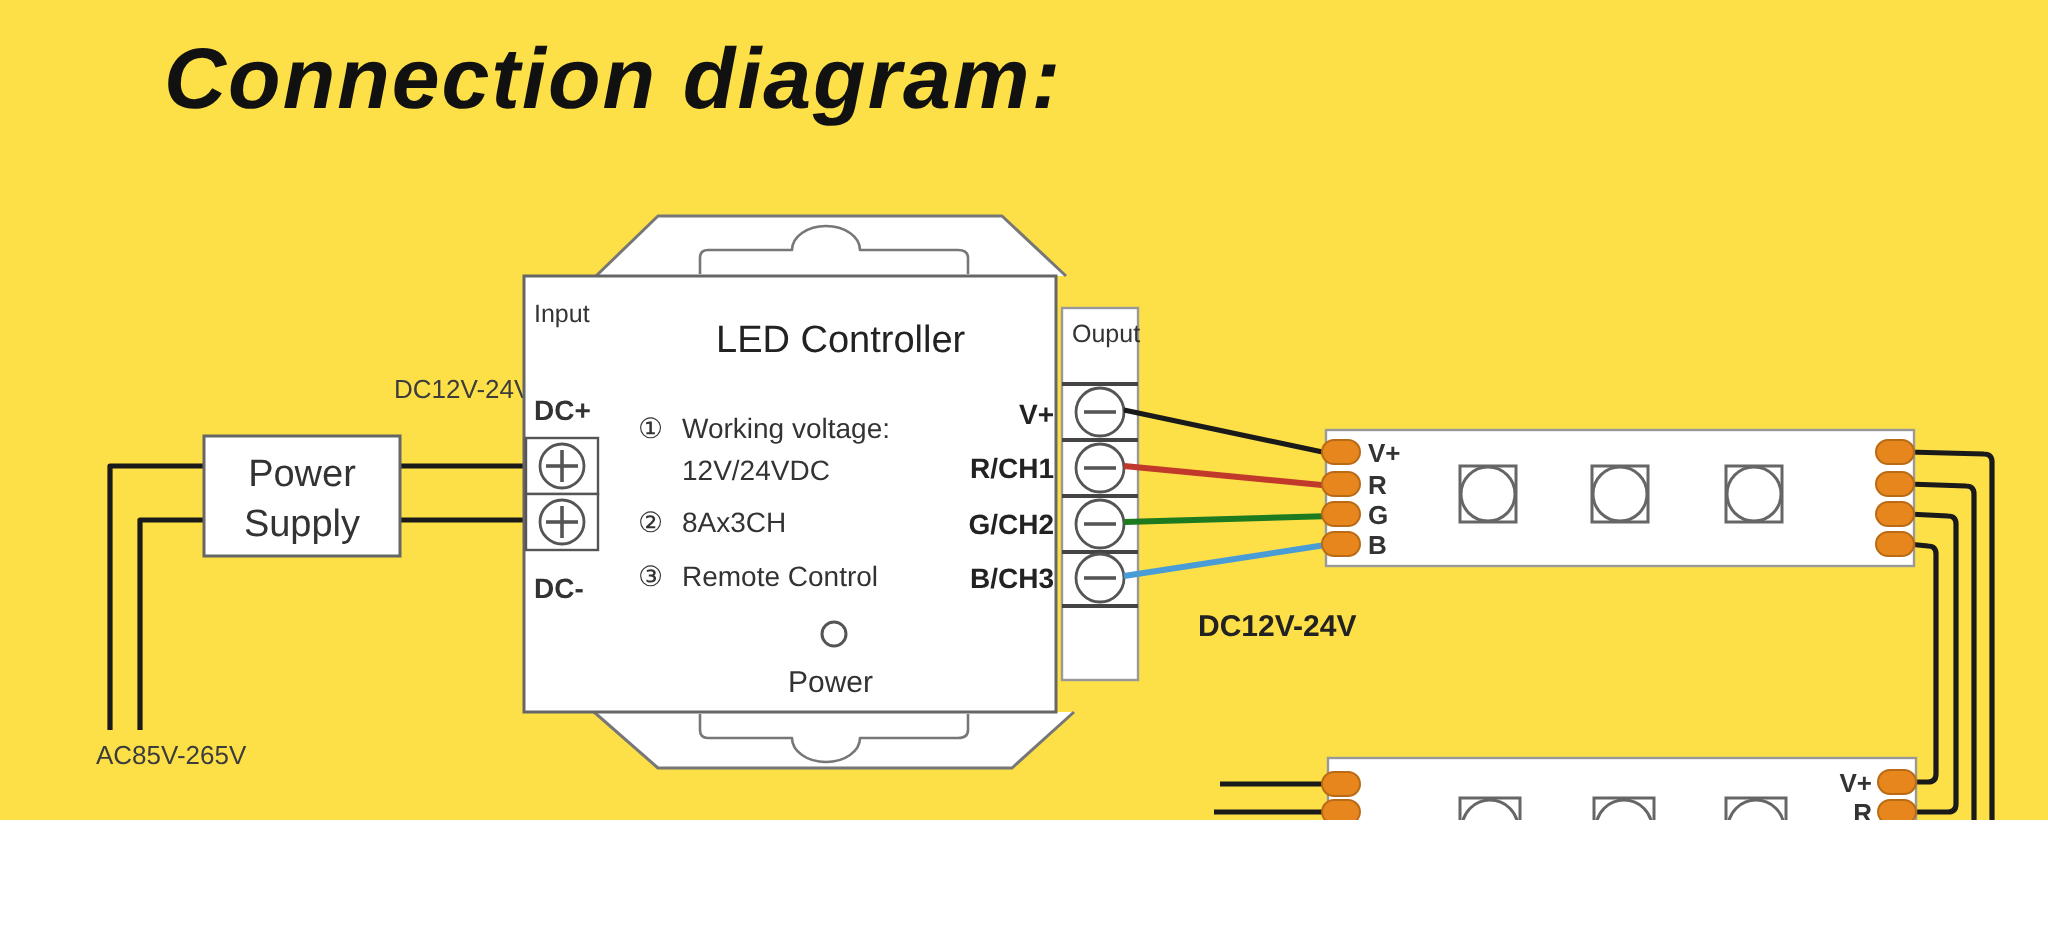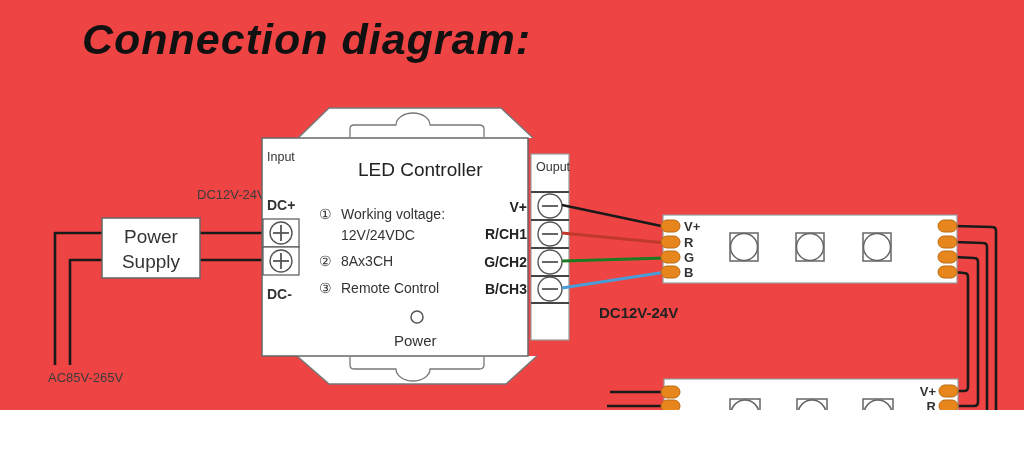--- a/index.html
+++ b/index.html
@@ -1,16 +1,16 @@
 <!DOCTYPE html>
 <html><head>
 <meta charset="utf-8">
 <style>
   html,body{margin:0;padding:0;background:#fff;}
-  .stage{width:1024px;height:410px;position:relative;background:#ef4444;overflow:hidden;}
+  .stage{width:1024px;height:410px;position:relative;background:#fde047;overflow:hidden;}
   svg{display:block;font-family:"Liberation Sans",sans-serif;}
   text{fill:#333;}
   .title-text{font-size:43px;font-weight:bold;font-style:italic;fill:#111;letter-spacing:1px;}
   .box-label{font-size:19px;fill:#333;}
   .small-label{font-size:13px;fill:#3c3c3c;}
   .section-label{font-size:12.5px;fill:#333;}
   .ctrl-title{font-size:19px;font-weight:500;fill:#222;}
   .dc-label{font-size:14px;font-weight:bold;fill:#333;}
   .feature{font-size:14px;fill:#333;}
   .term-label{font-size:14px;font-weight:600;fill:#222;}

